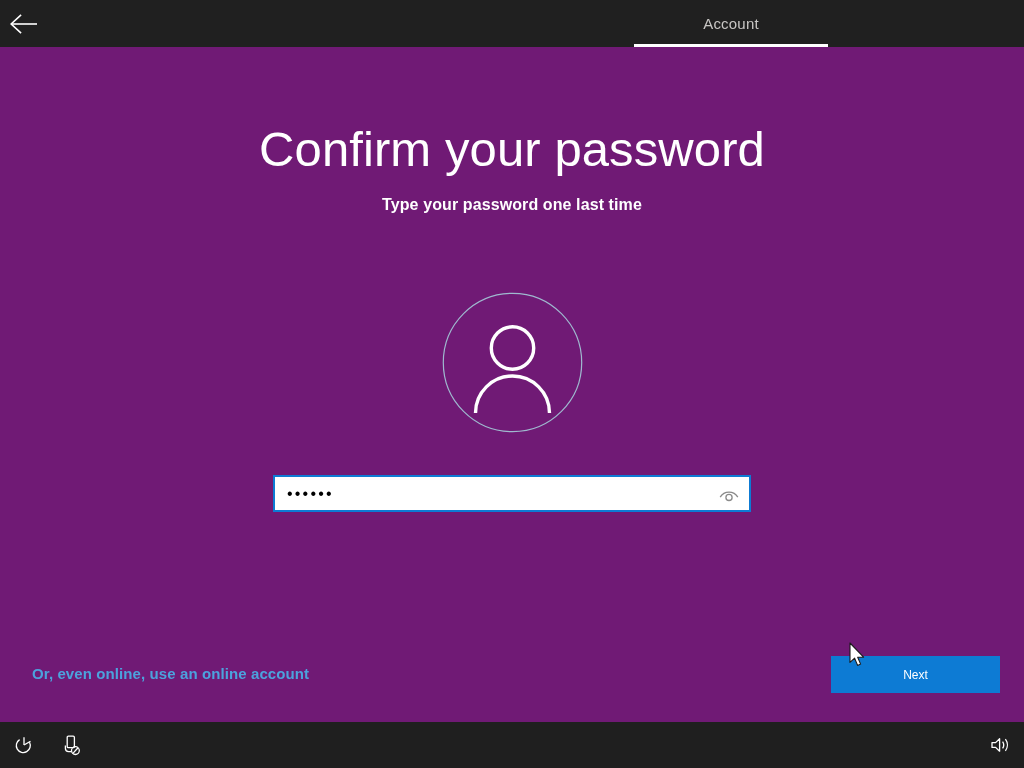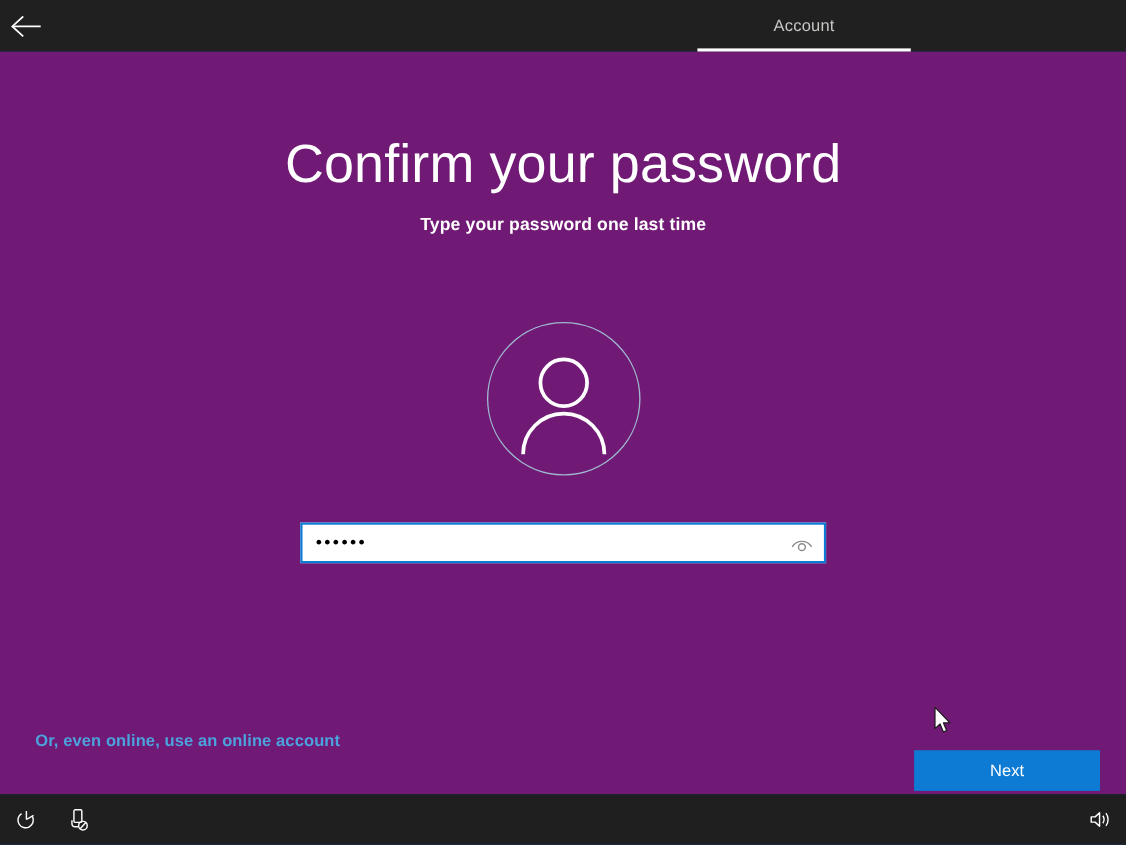--- a/index.html
+++ b/index.html
@@ -158,28 +158,28 @@
     font-size: 15px;
     font-weight: 600;
     color: #4ca2dd;
     cursor: pointer;
     letter-spacing: 0.1px;
   }
 
   #next-button {
     position: absolute;
     left: 831px;
-    top: 635px;
+    top: 609px;
     width: 169px;
     height: 37px;
     background: #0d7bd4;
     border: none;
     color: #ffffff;
     font-family: "Liberation Sans", sans-serif;
-    font-size: 15px;
+    font-size: 12px;
     cursor: pointer;
     padding: 0;
   }
 
   
   #taskbar {
     position: absolute;
     left: 0;
     top: 722px;
     width: 1024px;

